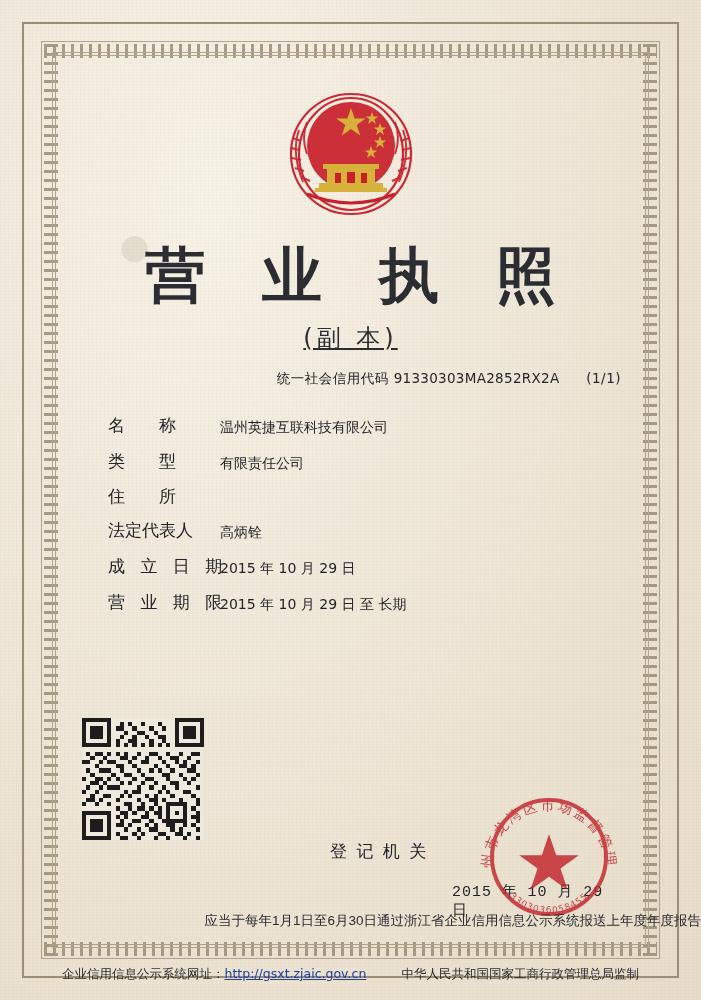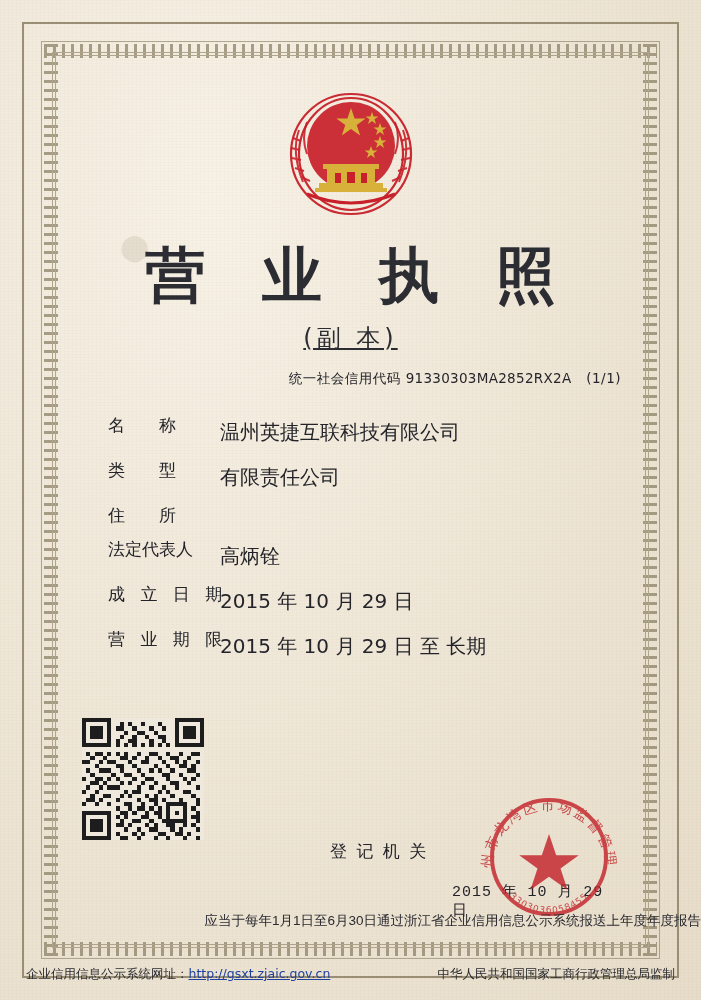--- a/index.html
+++ b/index.html
@@ -111,21 +111,21 @@
     position: absolute;
     right: 80px;
     top: 370px;
     font-family: "DejaVu Sans", sans-serif;
     font-size: 13.5px;
     color: #25252b;
     letter-spacing: .5px;
     white-space: nowrap;
   }
   #credit-code .num { letter-spacing: .3px; }
-  #credit-code .seq { margin-left: 10px; }
+  #credit-code .seq { margin-left: 22px; }
 
   
   #fields {
     position: absolute;
     left: 108px;
     top: 414px;
     width: 492px;
   }
   .row {
     display: flex;
@@ -138,21 +138,21 @@
     font-family: "DejaVu Sans", sans-serif;
     font-size: 17px;
     color: #232329;
     letter-spacing: 0px;
     white-space: nowrap;
   }
   .lab.sp3 { letter-spacing: 5px; }
   .val {
     flex: 1;
     font-family: "DejaVu Sans", sans-serif;
-    font-size: 20px;
+    font-size: 14px;
     color: #232329;
     line-height: 1.55;
     padding-top: 3px;
   }
   .val.scope {
     font-size: 12.6px;
     line-height: 1.62;
     text-align: justify;
   }
 
@@ -203,21 +203,21 @@
     top: 912px;
     text-align: right;
     font-family: Liberation Sans, sans-serif;
     font-size: 13.5px;
     color: #2a2a30;
   }
   #footer {
     position: absolute;
     left: 0; right: 0;
     top: 966px;
-    padding: 0 26px;
+    padding: 0 62px;
     box-sizing: border-box;
     display: flex;
     justify-content: space-between;
     font-family: "DejaVu Sans", sans-serif;
     font-size: 12.5px;
     color: #2a2a30;
     text-align: center;
   }
   #footer .url { color: #1c3fa0; text-decoration: underline; }
   .wm {

